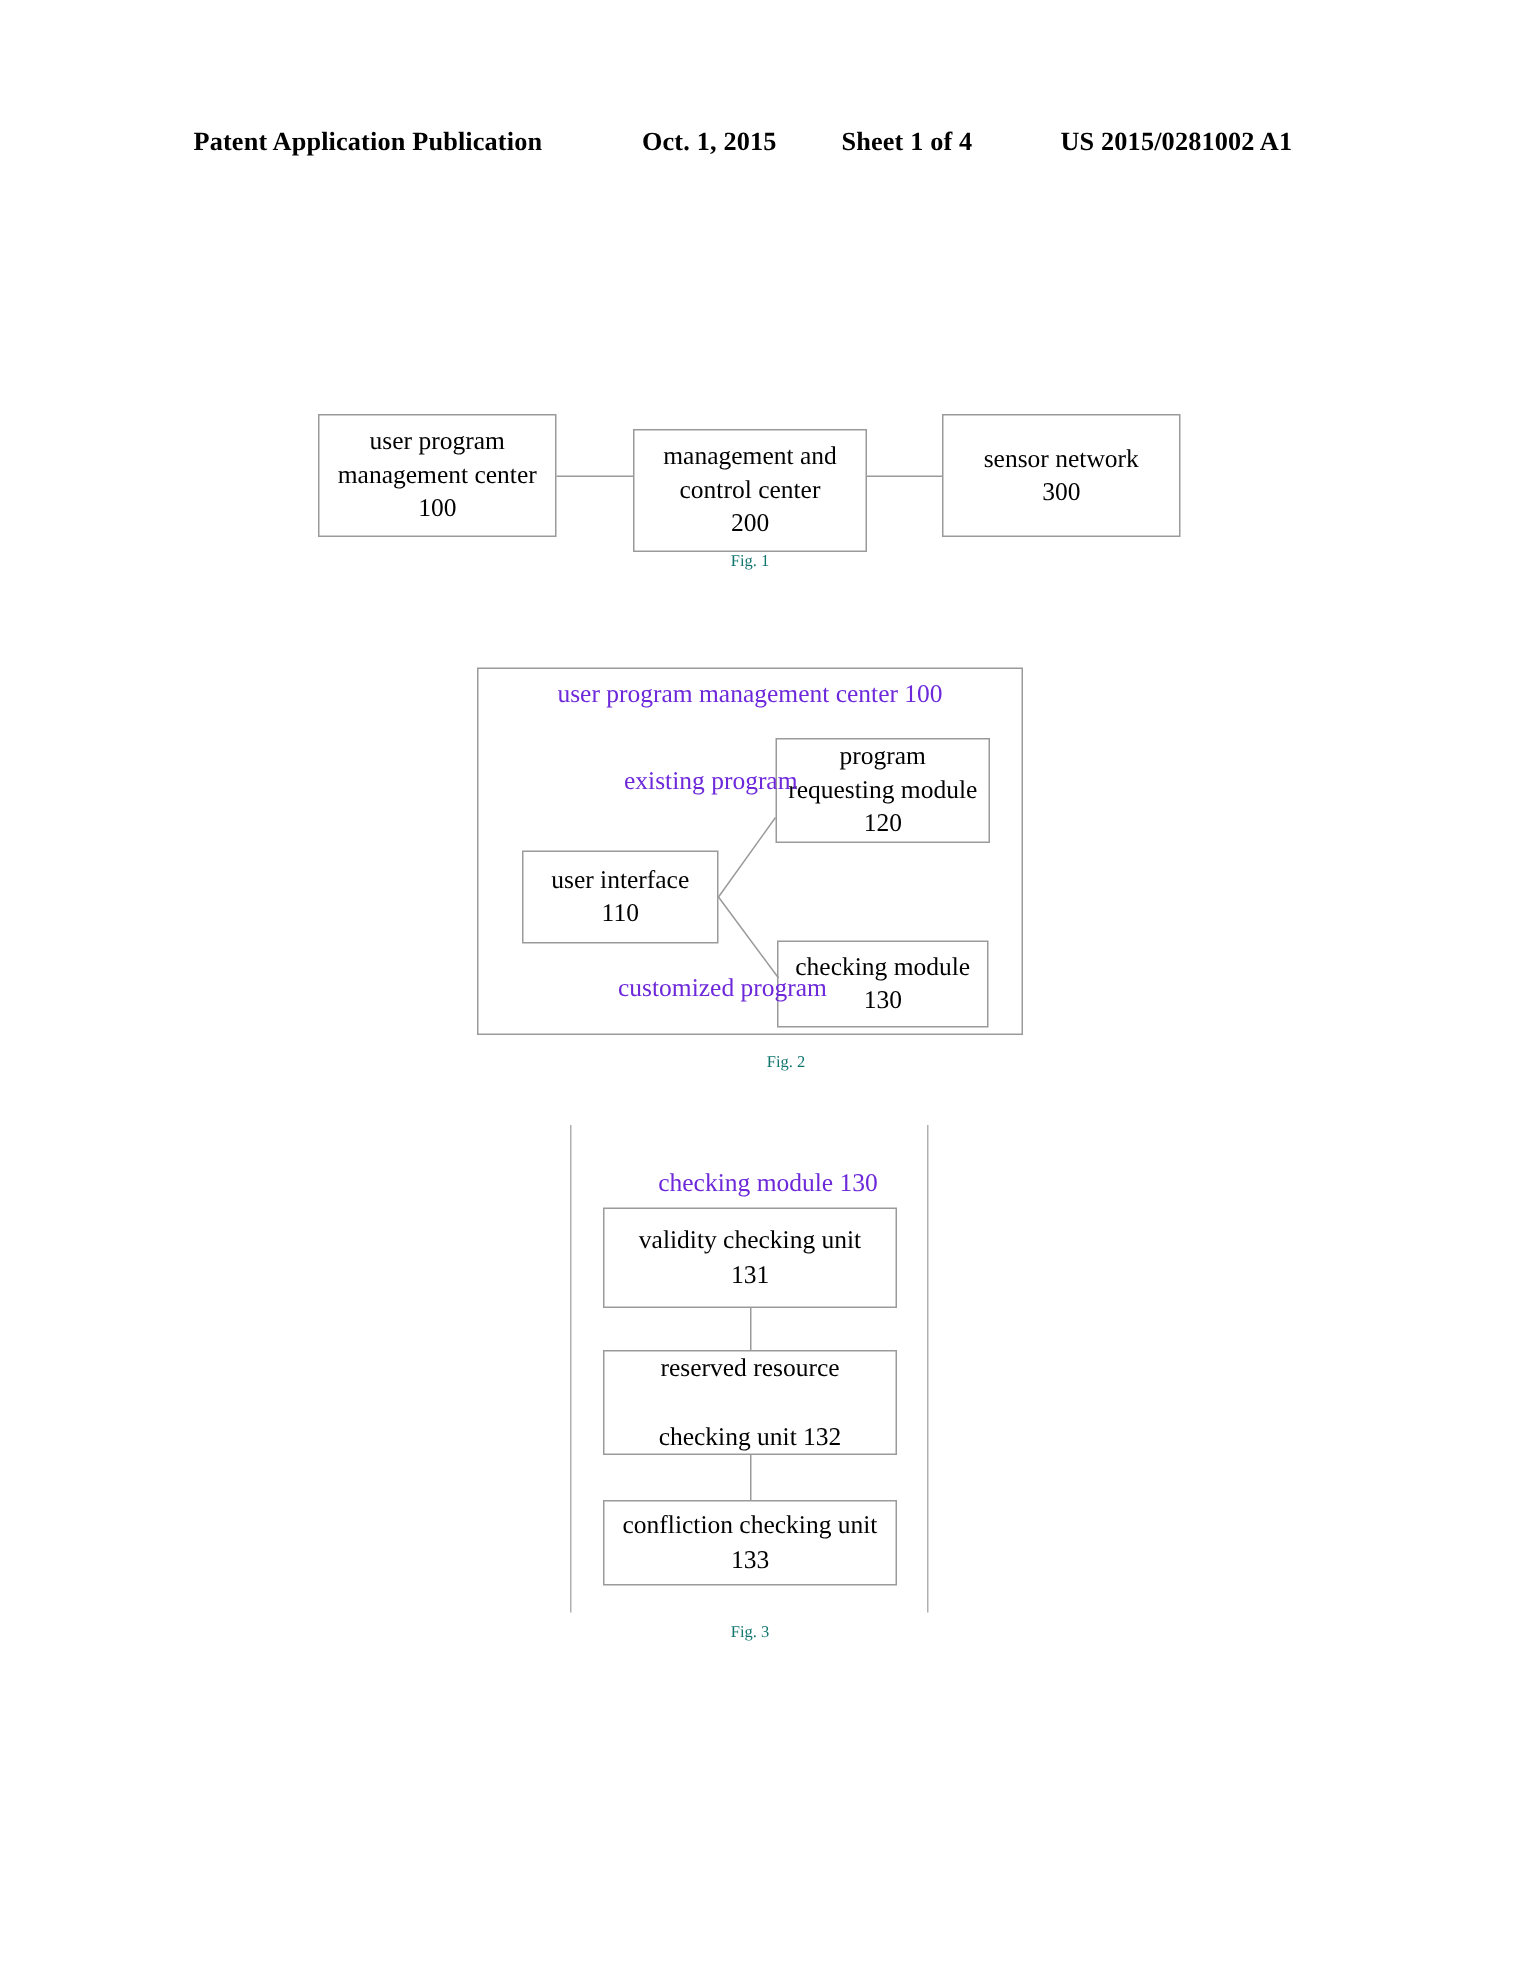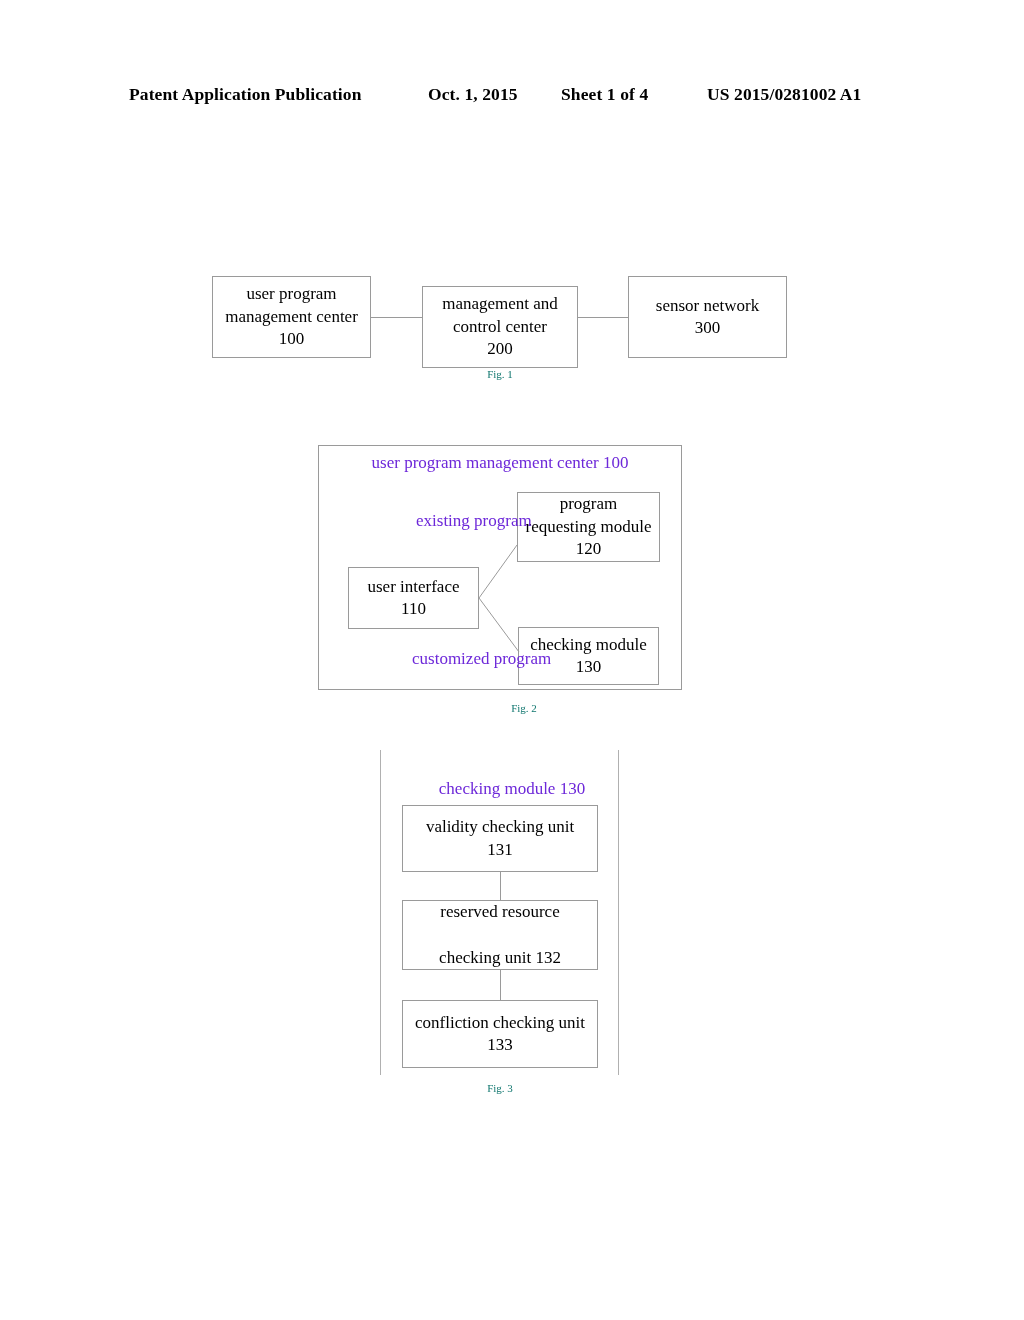--- a/index.html
+++ b/index.html
@@ -122,21 +122,21 @@
   #fig2-label-customized { left: 412px; top: 648px; width: 114px; }
   #fig2-lines { left: 0; top: 0; width: 1024px; height: 1320px; }
   #fig2-caption { left: 454px; top: 702px; width: 140px; }
 
   
   #fig3-rule-left  { left: 380px; top: 750px; height: 325px; }
   #fig3-rule-right { left: 618px; top: 750px; height: 325px; }
   #fig3-title { left: 412px; top: 756px; width: 200px; margin-top: 22px; }
   #fig3-box-131 { left: 402px; top: 805px; width: 196px; height: 67px; }
   #fig3-box-132 { left: 402px; top: 900px; width: 196px; height: 70px; justify-content: space-between; }
-  #fig3-box-133 { left: 402px; top: 1000px; width: 196px; height: 68px; }
+  #fig3-box-133 { left: 402px; top: 1000px; width: 196px; height: 57px; }
   #fig3-conn1 { left: 500px; top: 872px; height: 28px; }
   #fig3-conn2 { left: 500px; top: 970px; height: 30px; }
   #fig3-caption { left: 430px; top: 1082px; width: 140px; }
 </style>
 </head>
 <body>
 
 <div id="page-header">
   <span class="hdr-item" id="hdr-pub">Patent Application Publication</span>
   <span class="hdr-item" id="hdr-date">Oct. 1, 2015</span>

